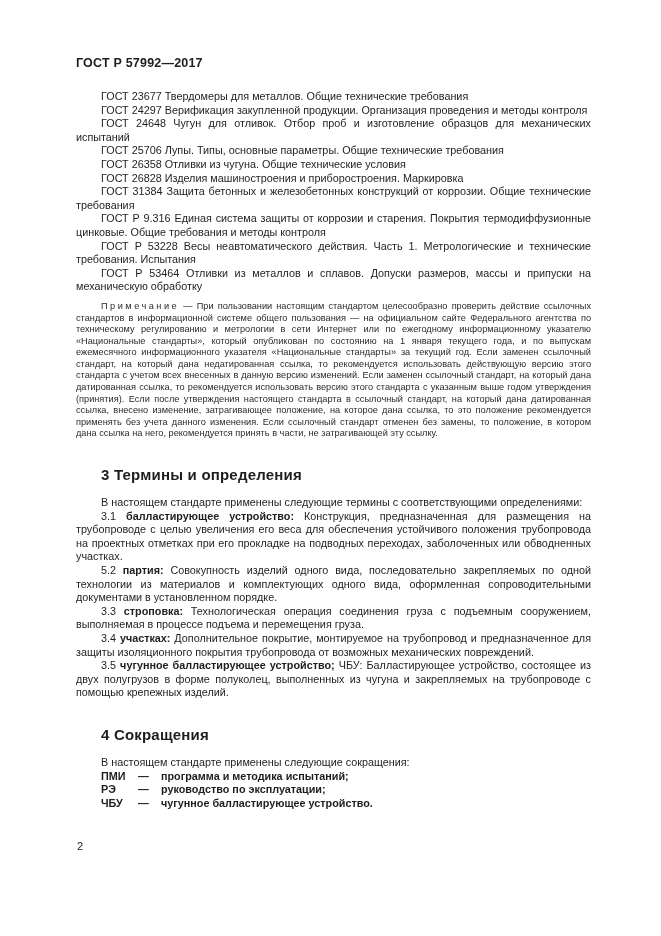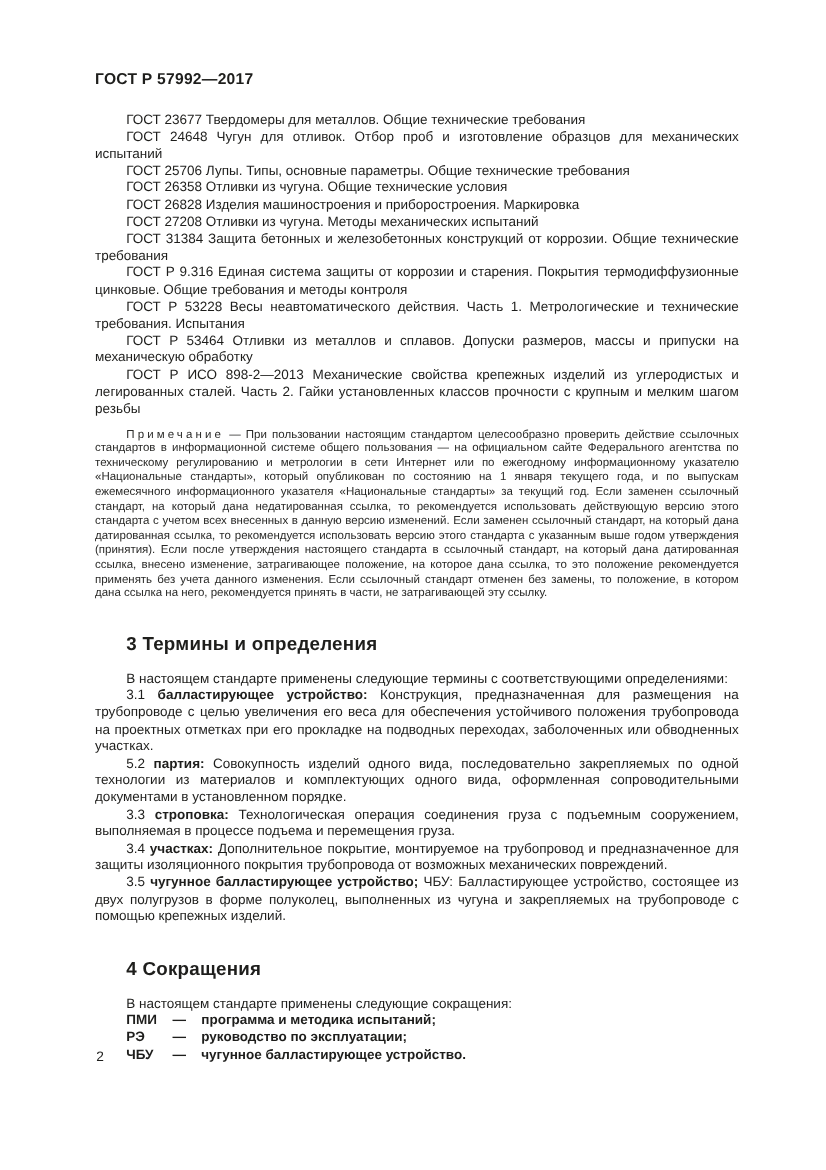--- a/index.html
+++ b/index.html
@@ -53,30 +53,29 @@
 </style>
 </head>
 <body>
 
 <div class="page">
 
   <div class="doc-code">ГОСТ Р 57992—2017</div>
 
   <div class="refs">
     <p class="para">ГОСТ 23677 Твердомеры для металлов. Общие технические требования</p>
+    <p class="para">ГОСТ 24297 Верификация закупленной продукции. Организация проведения и методы контроля</p>
     <p class="para">ГОСТ 24648 Чугун для отливок. Отбор проб и изготовление образцов для механических испытаний</p>
     <p class="para">ГОСТ 25706 Лупы. Типы, основные параметры. Общие технические требования</p>
     <p class="para">ГОСТ 26358 Отливки из чугуна. Общие технические условия</p>
     <p class="para">ГОСТ 26828 Изделия машиностроения и приборостроения. Маркировка</p>
-    <p class="para">ГОСТ 27208 Отливки из чугуна. Методы механических испытаний</p>
     <p class="para">ГОСТ 31384 Защита бетонных и железобетонных конструкций от коррозии. Общие технические требования</p>
     <p class="para">ГОСТ Р 9.316 Единая система защиты от коррозии и старения. Покрытия термодиффузионные цинковые. Общие требования и методы контроля</p>
     <p class="para">ГОСТ Р 53228 Весы неавтоматического действия. Часть 1. Метрологические и технические требования. Испытания</p>
     <p class="para">ГОСТ Р 53464 Отливки из металлов и сплавов. Допуски размеров, массы и припуски на механическую обработку</p>
-    <p class="para">ГОСТ Р ИСО 898-2—2013 Механические свойства крепежных изделий из углеродистых и легированных сталей. Часть 2. Гайки установленных классов прочности с крупным и мелким шагом резьбы</p>
   </div>
 
   <p class="note">
     <span class="note-label">Примечание</span>
     <span>— При пользовании настоящим стандартом целесообразно проверить действие ссылочных стандартов в информационной системе общего пользования — на официальном сайте Федерального агентства по техническому регулированию и метрологии в сети Интернет или по ежегодному информационному указателю «Национальные стандарты», который опубликован по состоянию на 1 января текущего года, и по выпускам ежемесячного информационного указателя «Национальные стандарты» за текущий год. Если заменен ссылочный стандарт, на который дана недатированная ссылка, то рекомендуется использовать действующую версию этого стандарта с учетом всех внесенных в данную версию изменений. Если заменен ссылочный стандарт, на который дана датированная ссылка, то рекомендуется использовать версию этого стандарта с указанным выше годом утверждения (принятия). Если после утверждения настоящего стандарта в ссылочный стандарт, на который дана датированная ссылка, внесено изменение, затрагивающее положение, на которое дана ссылка, то это положение рекомендуется применять без учета данного изменения. Если ссылочный стандарт отменен без замены, то положение, в котором дана ссылка на него, рекомендуется принять в части, не затрагивающей эту ссылку.</span>
   </p>
 
   <div class="section-heading">3 Термины и определения</div>
 
   <p class="para intro">В настоящем стандарте применены следующие термины с соответствующими определениями:</p>

